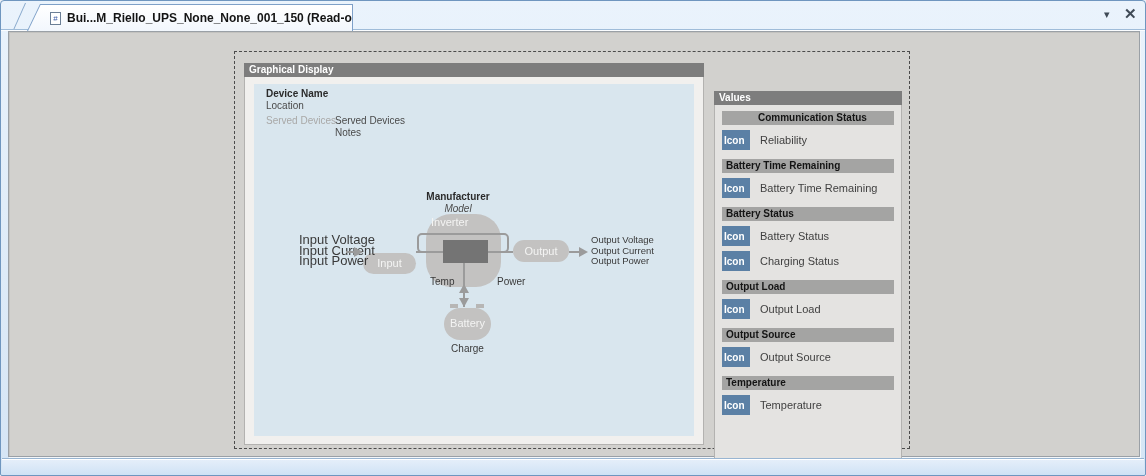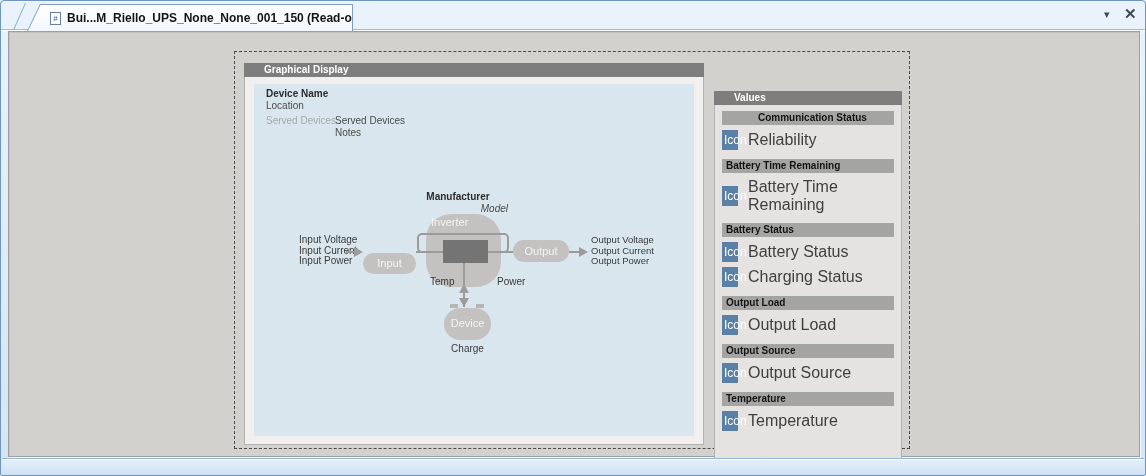--- a/index.html
+++ b/index.html
@@ -30,48 +30,48 @@
   .content{ position:absolute; left:7px; top:30px; width:1132px; height:426px;
     background:#d2d1ce; border:1px solid #9aa0a6;
     box-shadow:inset 1px 1px 0 #c3c2bf, 1px 1px 0 #f4f7fa; }
   .bottom-strip{ position:absolute; left:1px; right:1px; bottom:0; height:17px;
     background:linear-gradient(#e6effa,#cfe2f5); border-top:1px solid #98b5d2;
     box-shadow:inset 0 1px 0 #ffffff; }
   .selection{ position:absolute; left:225px; top:19px; width:676px; height:398px;
     border:1px dashed #4b4b4b; }
   
   .panel-header{ height:14px; line-height:14px; background:var(--panel-header-bg,#7d7d7d);
-    color:#ffffff; font-size:10px; font-weight:bold; padding-left:20px; }
+    color:#ffffff; font-size:10px; font-weight:bold; padding-left:5px; }
   .gd-panel{ position:absolute; left:235px; top:31px; width:460px; height:382px; }
   .gd-body{ position:absolute; left:0; right:0; top:14px; bottom:0;
     background:#f1f0ee; border:1px solid #b3b2b0; border-top:none; }
   .canvas{ position:absolute; left:9px; top:7px; width:440px; height:352px;
     background:var(--canvas-bg,#d9e6ee); }
   
   .dev-name{ position:absolute; left:12px; top:4px;  font-size:10px; font-weight:bold; color:#2b2b2b; }
   .dev-loc { position:absolute; left:12px; top:16px; font-size:10px; color:#4a4a4a; }
   .dev-srvl{ position:absolute; left:12px; top:31px; font-size:10px; color:#a9a8a7; }
   .dev-srv { position:absolute; left:81px; top:31px; font-size:10px; color:#4a4a4a; }
   .dev-note{ position:absolute; left:81px; top:43px; font-size:10px; color:#4a4a4a; }
   
   .dg-manu{ position:absolute; left:154px; top:107px; width:100px; text-align:center;
     font-size:10px; font-weight:bold; color:#2b2b2b; }
-  .dg-model{ position:absolute; left:154px; top:119px; width:100px; text-align:right;
+  .dg-model{ position:absolute; left:154px; top:119px; width:100px; text-align:center;
     font-size:10px; font-style:italic; color:#4a4a4a; }
   .box{ background:var(--box-gray,#c3c2c1); color:#f4f4f3; font-size:11px; position:absolute;border-radius:25px; }
   .dg-inverter{ left:172px; top:130px; width:75px; height:73px; padding:2px 0 0 5px; }
   .dg-loop{ position:absolute; left:163px; top:149px; width:92px; height:20px;
     border:2px solid var(--line-gray,#9b9b9b); border-radius:5px; }
   .dg-mainline{ position:absolute; left:162px; top:167px; width:97px; height:2px;
     background:var(--line-gray,#9b9b9b); }
   .dg-dark{ position:absolute; left:189px; top:156px; width:45px; height:23px;
     background:var(--box-dark,#747474); }
   .dg-input{ left:109px; top:158px; width:53px; height:21px; line-height:21px; text-align:center;margin-top:11px; }
   .dg-output{ left:259px; top:156px; width:56px; height:22px; line-height:22px; text-align:center; }
-  .dg-intext{ position:absolute; left:45px; top:151px; font-size:10px; line-height:10.5px; color:#3a3a3a; }
+  .dg-intext{ position:absolute; left:45px; top:151px; font-size:13px; line-height:10.5px; color:#3a3a3a; }
   .dg-outtext{ position:absolute; left:337px; top:151px; font-size:9.5px; line-height:10.5px; color:#3a3a3a; }
   .dg-inline{ position:absolute; left:92px; top:167px; width:8px; height:2px; background:var(--line-gray,#9b9b9b); }
   .arr-r{ position:absolute; width:0; height:0; border-top:5px solid transparent;
     border-bottom:5px solid transparent; border-left:9px solid var(--line-gray,#9b9b9b); }
   .dg-inarr{ left:100px; top:163px; }
   .dg-outline{ position:absolute; left:315px; top:167px; width:10px; height:2px; background:var(--line-gray,#9b9b9b); }
   .dg-outarr{ left:325px; top:163px; }
   .dg-vline{ position:absolute; left:209px; top:179px; width:2px; height:44px; background:var(--line-gray,#9b9b9b); }
   .arr-u{ position:absolute; left:205px; top:200px; width:0; height:0;
     border-left:5px solid transparent; border-right:5px solid transparent;
@@ -85,23 +85,23 @@
   .dg-battery{ left:190px; top:224px; width:47px; height:32px; text-align:center; padding-top:9px; }
   .dg-charge{ position:absolute; left:180px; top:259px; width:67px; text-align:center; font-size:10px; color:#3a3a3a; }
   
   .values-panel{ position:absolute; left:705px; top:31px; width:188px; height:382px;margin-top:28px; }
   .values-body{ position:absolute; left:0; right:0; top:14px; bottom:0;
     background:#e4e3e1; border:1px solid #b3b2b0; border-top:none; padding:6px 7px; overflow:hidden; }
   .v-bar{ height:14px; line-height:14px; background:var(--section-bar-bg,#a4a4a3);
     color:#141414; font-size:10px; font-weight:bold; padding-left:4px; margin-top:9px; }
   .v-bar:first-child{ margin-top:0;padding-left:36px; }
   .v-row{ display:flex; align-items:center; margin-top:5px; }
-  .v-icon{ width:16px; height:20px; background:var(--icon-blue,#5b80a5); color:#fff;
-    font-size:12px; display:flex; align-items:center; padding-left:2px; flex:0 0 auto; }
-  .v-label{ margin-left:10px; font-size:16px; color:#3f3f3f; }
+  .v-icon{ width:28px; height:20px; background:var(--icon-blue,#5b80a5); color:#fff;
+    font-size:10px; display:flex; align-items:center; padding-left:2px; flex:0 0 auto;font-weight:bold; }
+  .v-label{ margin-left:10px; font-size:11px; color:#3f3f3f; }
 </style>
 </head>
 <body>
 
 <div class="window">
   <div class="tab-diag"></div>
   <div class="strip-sep"></div>
   <div class="strip-hi"></div>
 
   <div class="tab-outer">
@@ -157,21 +157,21 @@
             <div>Output Current</div>
             <div>Output Power</div>
           </div>
 
           <div class="dg-vline"></div>
           <div class="arr-u"></div>
           <div class="arr-d"></div>
 
           <div class="dg-term" style="left:196px; top:220px;"></div>
           <div class="dg-term" style="left:222px; top:220px;"></div>
-          <div class="box dg-battery">Device</div>
+          <div class="box dg-battery">Battery</div>
           <div class="dg-charge">Charge</div>
         </div>
       </div>
     </div>
 
     <div class="values-panel">
       <div class="panel-header">Values</div>
       <div class="values-body">
           <div class="v-bar">Communication Status</div>
           <div class="v-row">

